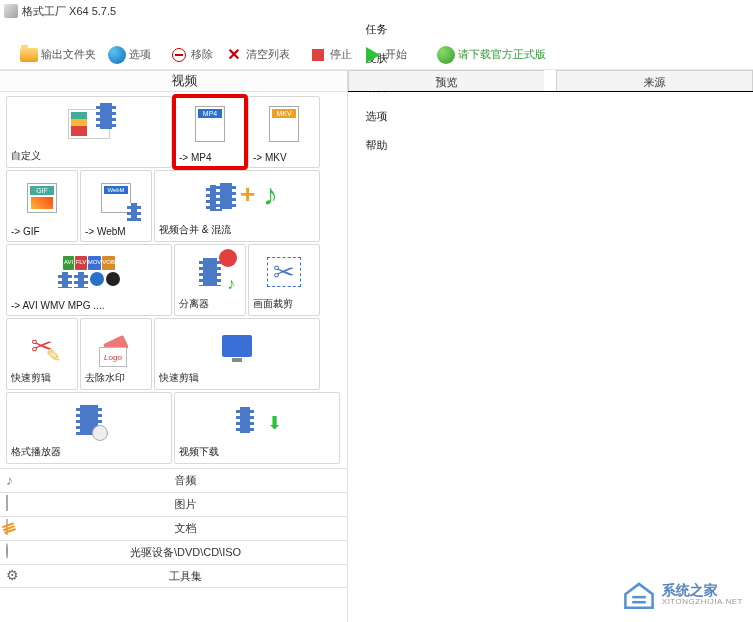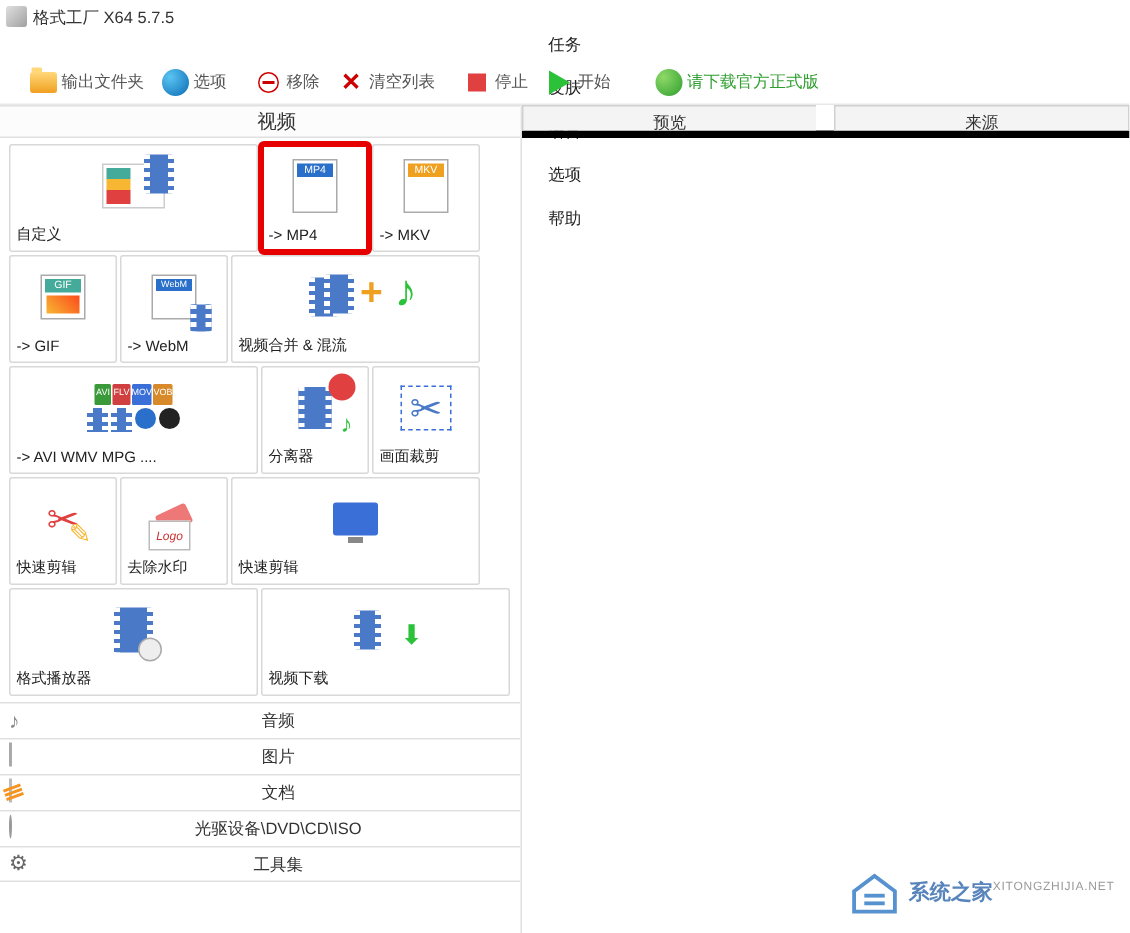--- a/index.html
+++ b/index.html
@@ -38,27 +38,27 @@
     .tile { width: 72px; height: 72px; border: 1px solid #d8d8d8; border-radius: 2px; display: flex; flex-direction: column; align-items: flex-start; justify-content: flex-end; padding: 4px; position: relative; cursor: pointer; background: #fff; }
     .tile.wide { width: 166px; }
     .tile .tile-icon { position: absolute; top: 6px; left: 50%; transform: translateX(-50%); width: 42px; height: 42px; display:flex; align-items:center; justify-content:center; }
     .tile .tile-label { font-size: 10px; color: #222; width:100%; white-space: nowrap; overflow: hidden; }
     .tile.highlighted { outline: 4px solid #e60000; outline-offset: -2px; }
     
     .cat-row { height: 24px; border-top: 1px solid #e0e0e0; display: flex; align-items: center; padding: 0 6px; gap: 6px; cursor: pointer; }
     .cat-row .cat-icon { width: 18px; height: 18px; }
     .cat-row .cat-text { flex:1; text-align:center; font-size: 11px; color: #333; }
     
-    .right-tabs { display: flex; height: 22px; border-bottom: 5px solid #000000; gap: 12px; }
+    .right-tabs { display: flex; height: 22px; border-bottom: 1px solid #000000; gap: 12px; }
     .right-tab { flex: 1; text-align: center; line-height: 22px; font-size: 11px; border: 1px solid #d0d0d0; border-bottom: none; background: #f4f4f4; color: #333; }
     .right-tab:first-child { border-right: none; }
     
     .watermark { position: absolute; right: 10px; bottom: 12px; display: flex; align-items: center; gap: 6px; opacity: 0.85; }
     .wm-icon { width: 34px; height: 30px; }
-    .wm-text { display: flex; flex-direction: row; line-height: 1.1; }
+    .wm-text { display: flex; flex-direction: column; line-height: 1.1; }
     .wm-main { font-size: 14px; font-weight: bold; color: #3a6fb0; }
     .wm-sub { font-size: 8px; color: #888; letter-spacing: 0.5px; }
     .ic-film { width:26px; height:34px; background:#4a79c7; border-radius:2px; position:relative; }
     .ic-film::before,.ic-film::after { content:''; position:absolute; top:0; bottom:0; width:4px; background:repeating-linear-gradient(#fff 0 3px,#4a79c7 3px 6px); }
     .ic-film::before { left:0; } .ic-film::after { right:0; }
     .ic-page-mp4 { width:30px; height:36px; background:#fff; border:1px solid #aaa; position:relative; }
     .ic-page-mp4::before { content:'MP4'; position:absolute; top:2px; left:2px; right:2px; background:#2a6fc9; color:#fff; font-size:7px; text-align:center; padding:1px 0; }
     .ic-page-mkv { width:30px; height:36px; background:#fff; border:1px solid #aaa; position:relative; }
     .ic-page-mkv::before { content:'MKV'; position:absolute; top:2px; left:2px; right:2px; background:#f0a020; color:#fff; font-size:7px; text-align:center; padding:1px 0; }
     .ic-gif { width:30px; height:30px; background:#fff; border:1px solid #aaa; position:relative; }

